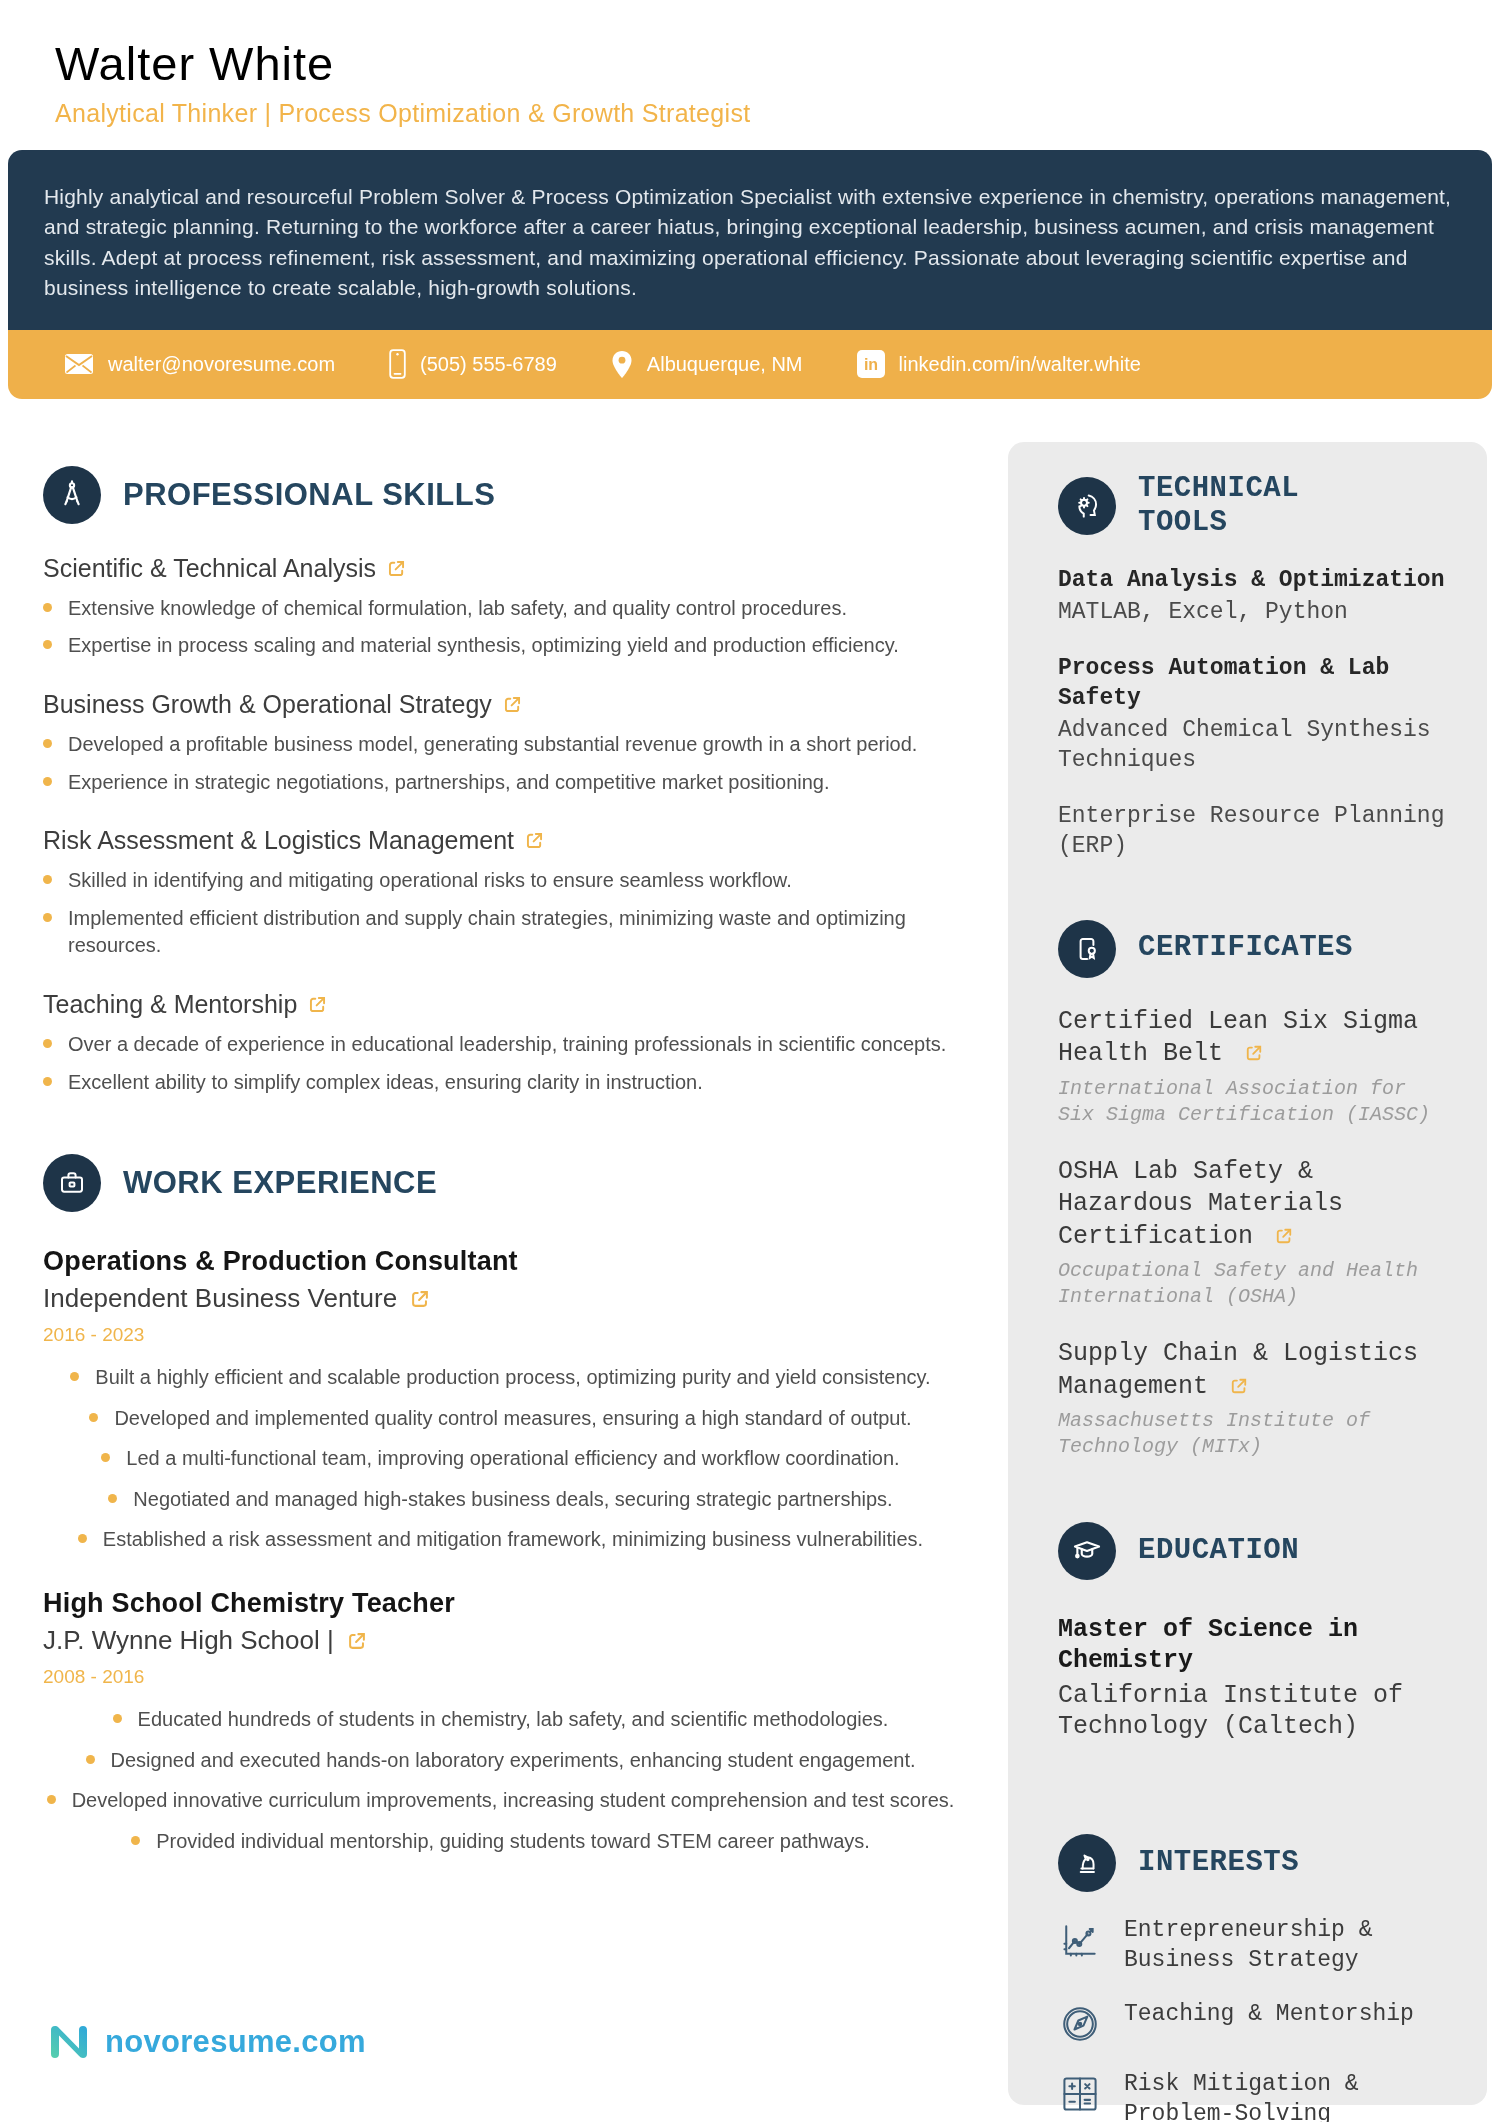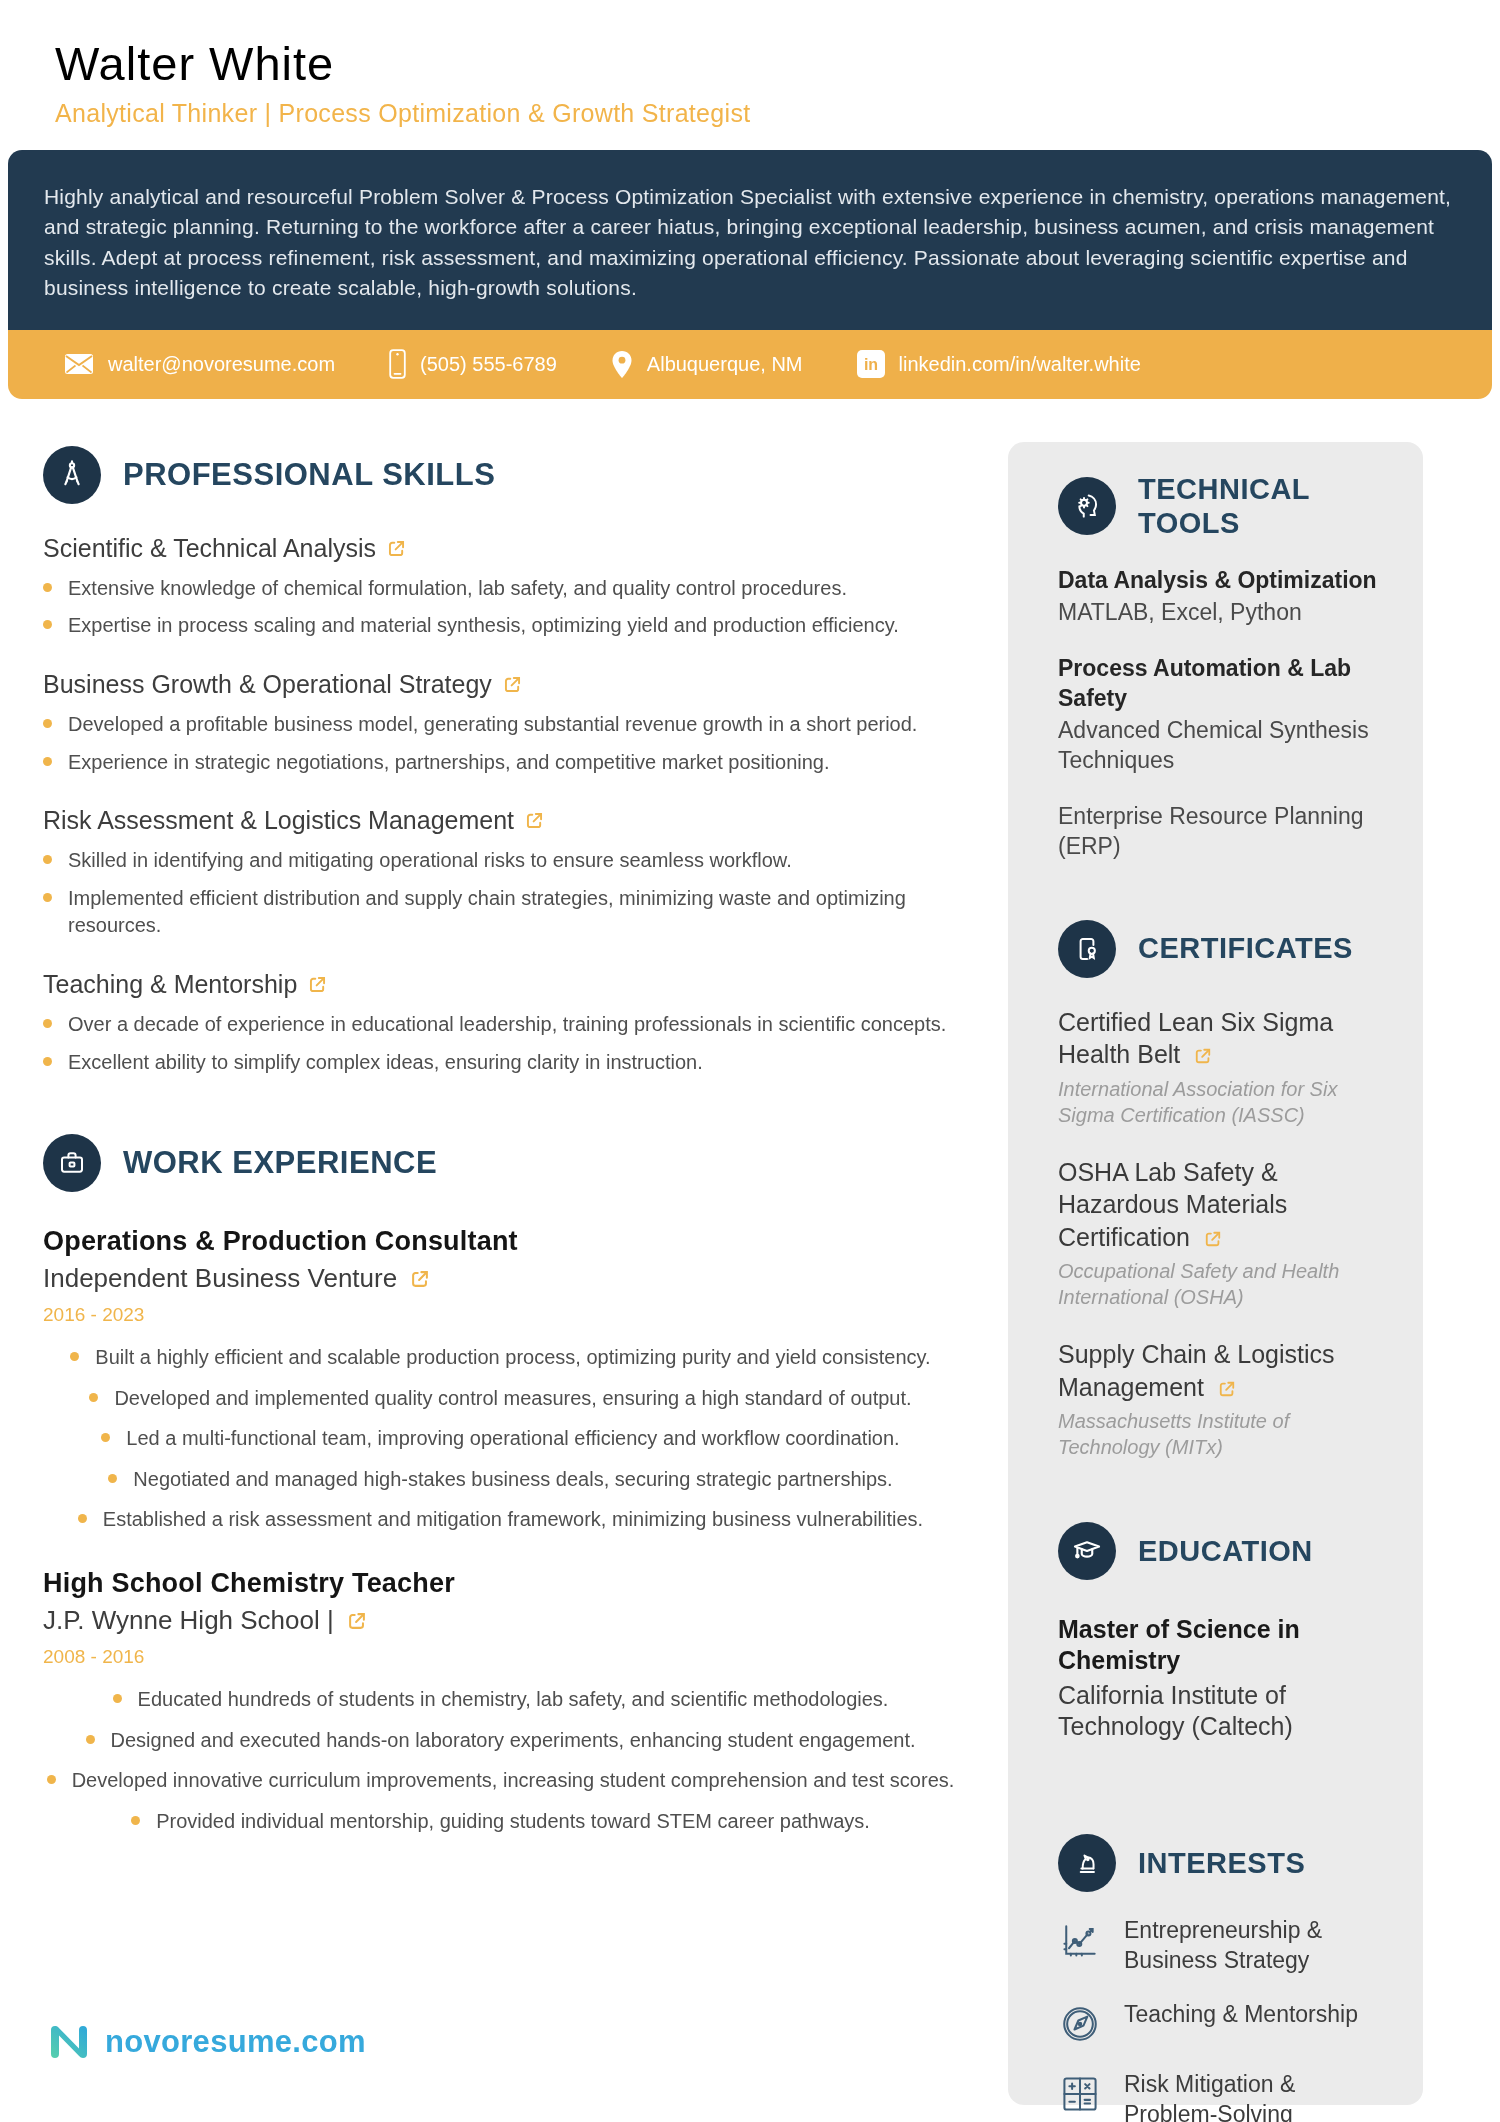--- a/index.html
+++ b/index.html
@@ -15,21 +15,21 @@
   .summary-box { margin:22px 8px 0 8px; background:#223a50; border-radius:14px 14px 0 0;
                  padding:32px 40px 26px 36px; }
   .summary-box p { color:#e3e8ed; font-size:21px; line-height:1.45; letter-spacing:0.2px; }
 
   .contact-bar { margin:0 8px; height:69px; background:#efb04a; border-radius:0 0 14px 14px;
                  display:flex; align-items:center; padding-left:56px; gap:54px; }
   .contact-item { display:flex; align-items:center; gap:14px; color:#ffffff; font-size:20px; cursor:pointer; }
   .contact-item svg { display:block; }
 
   
-  .left-col { margin-left:43px; width:915px; padding-top:47px; }
+  .left-col { margin-left:43px; width:915px; padding-top:67px; }
 
   .section-header { display:flex; align-items:center; gap:22px; }
   .icon-circle { width:58px; height:58px; border-radius:50%; background:#1e3448;
                  display:flex; align-items:center; justify-content:center; flex:0 0 auto; }
   .section-header h2 { font-size:31px; font-weight:700; color:#25465f; letter-spacing:0.5px; line-height:1.15; }
 
   .skill-group { margin-top:30px; }
   .group-title { display:flex; align-items:center; gap:10px; }
   .group-title span { font-size:25px; font-weight:400; color:#3d3d3d; }
   .link-icon { display:inline-block; cursor:pointer; line-height:0; }
@@ -42,22 +42,22 @@
   .experience-section { margin-top:58px; }
   .job { margin-top:34px; }
   .job-title { font-size:27px; font-weight:700; color:#151515; letter-spacing:0.2px; }
   .company-line { display:flex; align-items:center; gap:12px; margin-top:6px; }
   .company-line span { font-size:26px; color:#3d3d3d; }
   .job-dates { margin-top:10px; font-size:19px; font-weight:500; color:#f0b54b; }
   .job ul.bullets { margin-top:18px; }
   .job ul.bullets li { margin-bottom:13px;justify-content:center; }
 
   
-  .sidebar { position:absolute; left:1008px; top:442px; width:415px; height:1663px;
-             background:#ebebeb; border-radius:16px; padding:30px 34px 0 50px; }
+  .sidebar { position:absolute; left:1008px; top:442px; width:479px; height:1663px;
+             background:#ebebeb; border-radius:16px; padding:30px 34px 0 50px;font-family:Liberation Mono, monospace; }
   .sb-section { }
   .sb-header { display:flex; align-items:center; gap:22px; }
   .sb-header h2 { font-size:29px; font-weight:700; color:#25465f; letter-spacing:0.5px; line-height:1.18; max-width:235px; }
 
   .tool-item { margin-top:26px; }
   .tool-item:first-of-type { margin-top:36px; }
   .tool-label { font-size:23px; font-weight:700; color:#262626; line-height:1.3; }
   .tool-value { font-size:23px; color:#4a4a4a; line-height:1.3; margin-top:2px; }
 
   .sb-certificates { margin-top:58px; }

